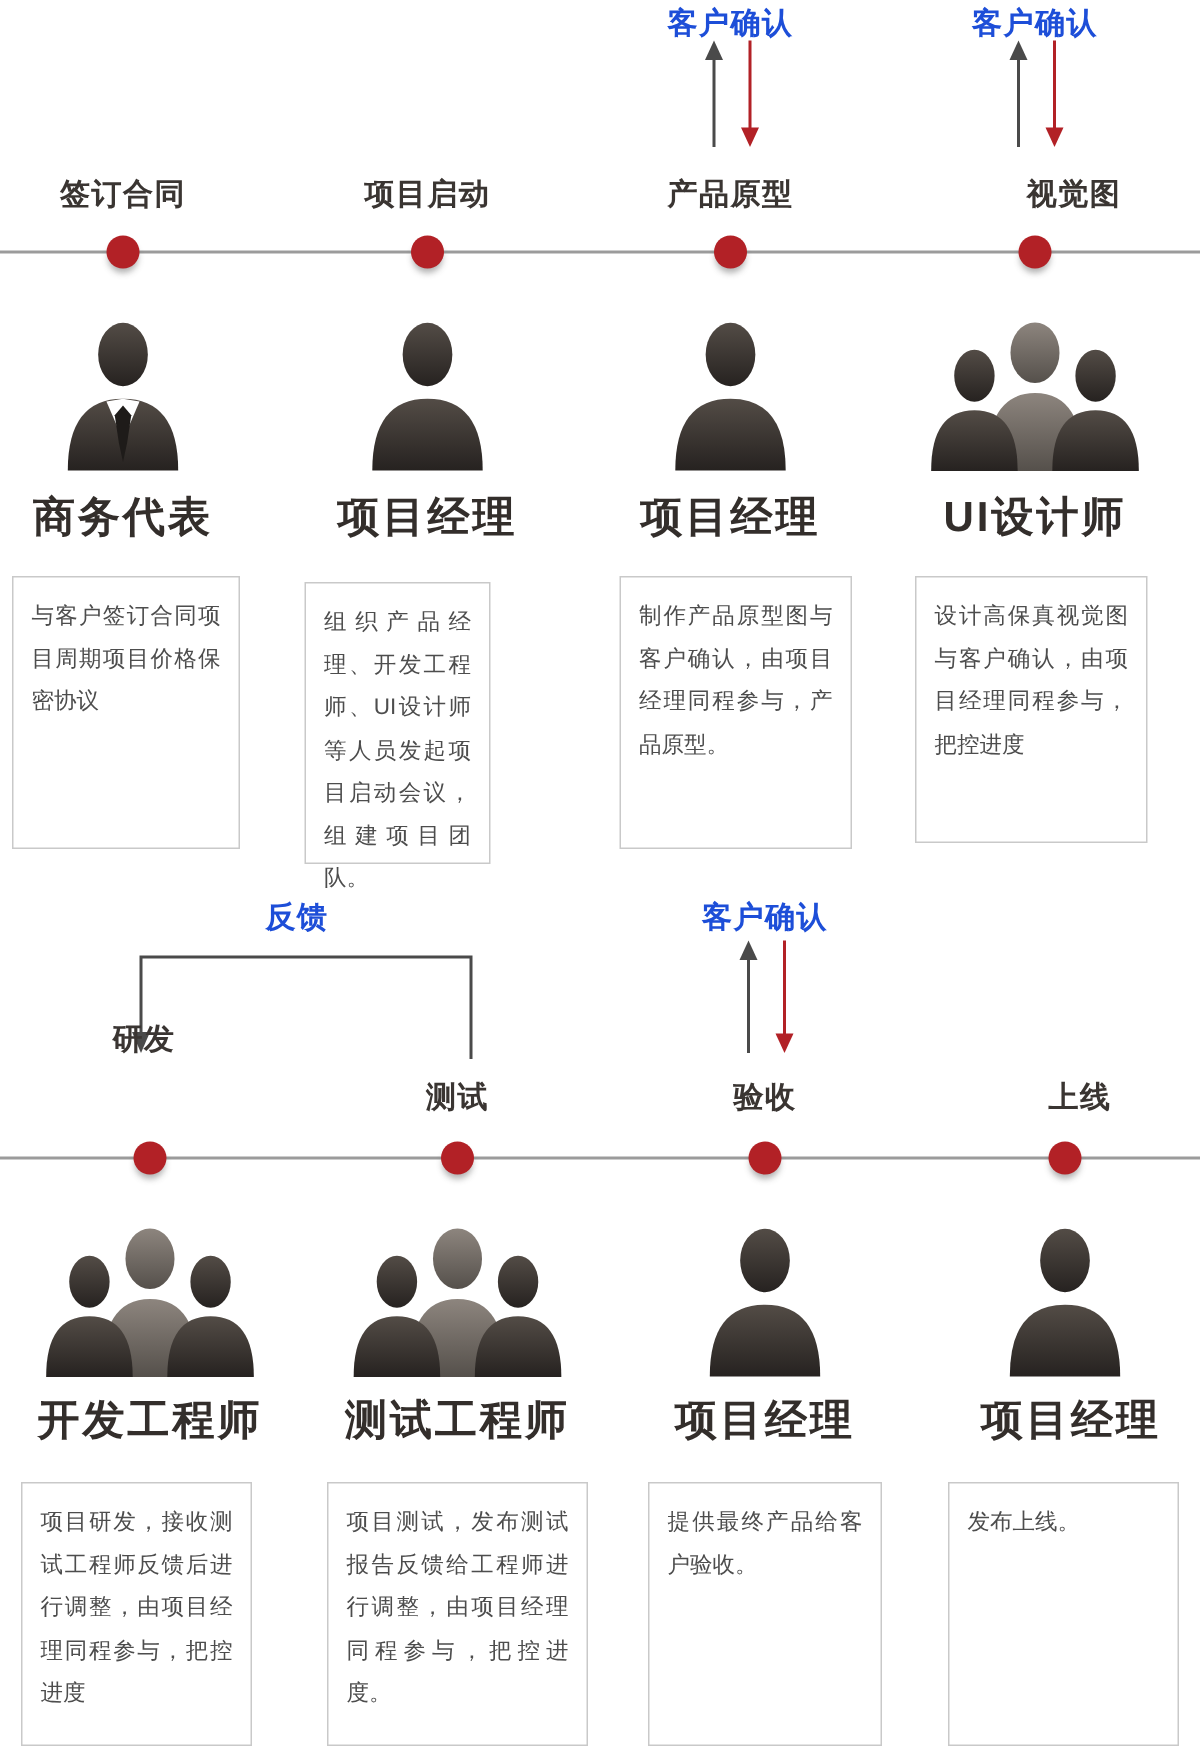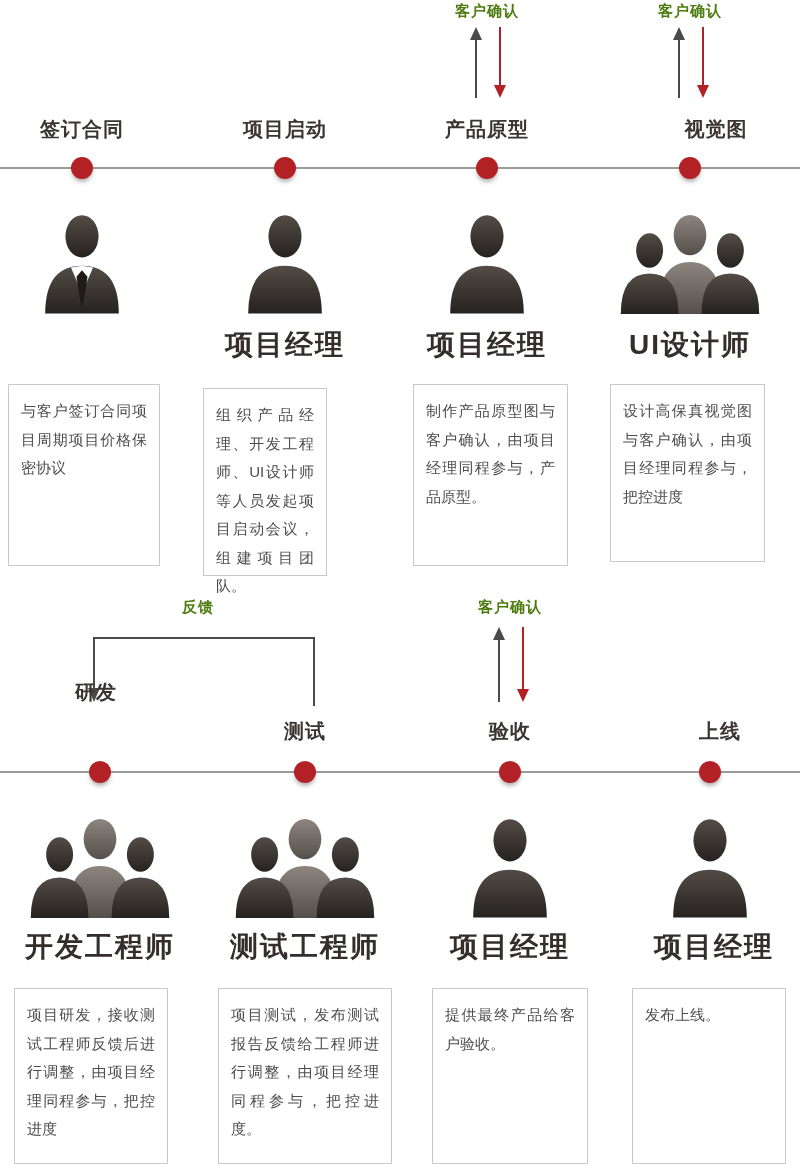--- a/index.html
+++ b/index.html
@@ -8,22 +8,22 @@
   .timeline{position:absolute;left:0;width:800px;height:2px;background:#9b9b9b;}
   .dot{position:absolute;width:22px;height:22px;border-radius:50%;background:#b22126;
        box-shadow:0 4px 4px -1px rgba(80,80,80,.45);}
   .milestone{position:absolute;transform:translateX(-50%);font-size:20px;font-weight:bold;
        color:#3a3532;letter-spacing:1px;white-space:nowrap;}
   .role{position:absolute;transform:translateX(-50%);font-size:28px;font-weight:bold;
        color:#332e2b;letter-spacing:2px;white-space:nowrap;}
   .icon{position:absolute;transform:translateX(-50%);line-height:0;}
   .desc{position:absolute;border:1px solid #c9c9c9;background:#ffffff;padding:12px;
        font-size:15px;line-height:1.9;color:#4d4d4d;text-align:justify;box-sizing:border-box;}
-  .ann-label{position:absolute;transform:translateX(-50%);font-size:15px;font-weight:bold;
-       color:#4d7c0f;white-space:nowrap;letter-spacing:1px;}
+  .ann-label{position:absolute;transform:translateX(-50%);font-size:20px;font-weight:bold;
+       color:#1d4ed8;white-space:nowrap;letter-spacing:1px;}
   .ann-arrows{position:absolute;transform:translateX(-50%);line-height:0;}
   .loop{position:absolute;line-height:0;}
 </style>
 </head>
 <body>
 
 <svg width="0" height="0" style="position:absolute" aria-hidden="true">
   <defs>
     <linearGradient id="pgDark" x1="0" y1="0" x2="0" y2="1">
       <stop offset="0" stop-color="#534c46"></stop>
@@ -107,20 +107,21 @@
         <ellipse cx="36" cy="40" rx="14" ry="18"></ellipse>
         <path d="M6 106 Q6 64 36 64 Q66 64 66 106 Z"></path>
       </g>
       <g fill="url(#pgDark)">
         <ellipse cx="120" cy="40" rx="14" ry="18"></ellipse>
         <path d="M90 106 Q90 64 120 64 Q150 64 150 106 Z"></path>
       </g>
     </svg>
   </div>
 
+  <div class="role" style="left:82px;top:326px">商务代表</div>
   <div class="role" style="left:285px;top:326px">项目经理</div>
   <div class="role" style="left:487px;top:326px">项目经理</div>
   <div class="role" style="left:690px;top:326px">UI设计师</div>
 
   <div class="desc" style="left:8px;top:384px;width:152px;height:182px">与客户签订合同项目周期项目价格保密协议</div>
   <div class="desc" style="left:203px;top:388px;width:124px;height:188px">组织产品经理、开发工程师、UI设计师等人员发起项目启动会议，组建项目团队。</div>
   <div class="desc" style="left:413px;top:384px;width:155px;height:182px">制作产品原型图与客户确认，由项目经理同程参与，产品原型。</div>
   <div class="desc" style="left:610px;top:384px;width:155px;height:178px">设计高保真视觉图与客户确认，由项目经理同程参与，把控进度</div>
 
   <div class="ann-label" style="left:198px;top:598px">反馈</div>

